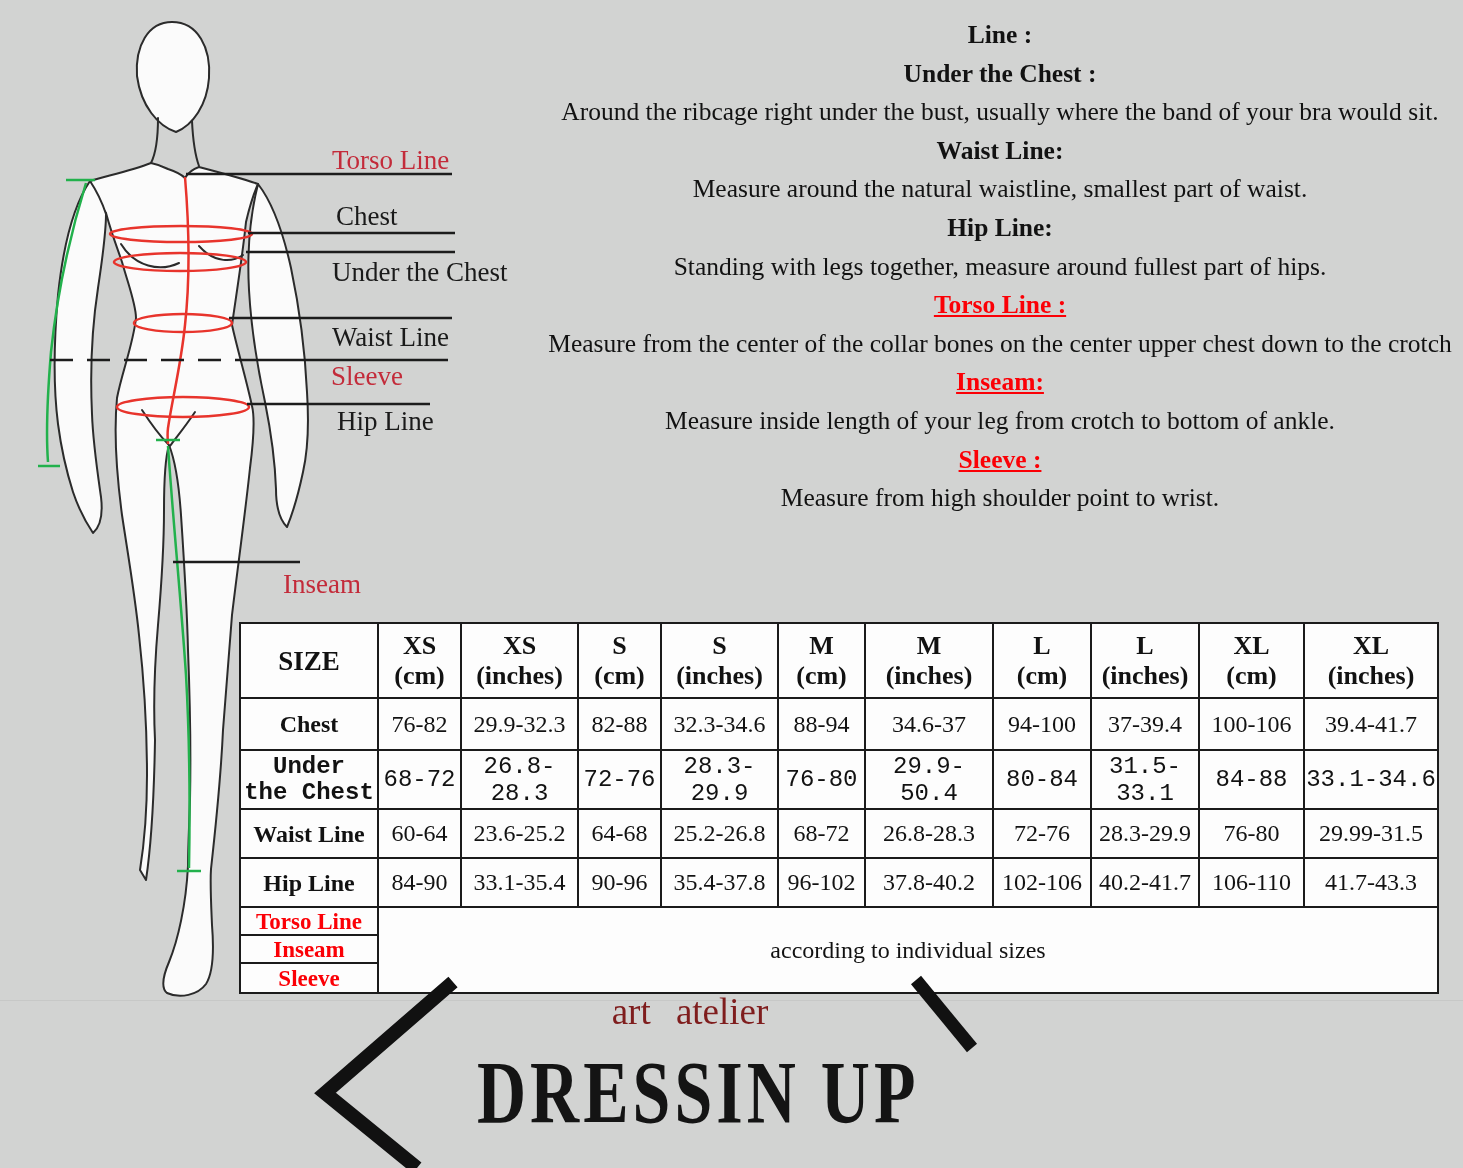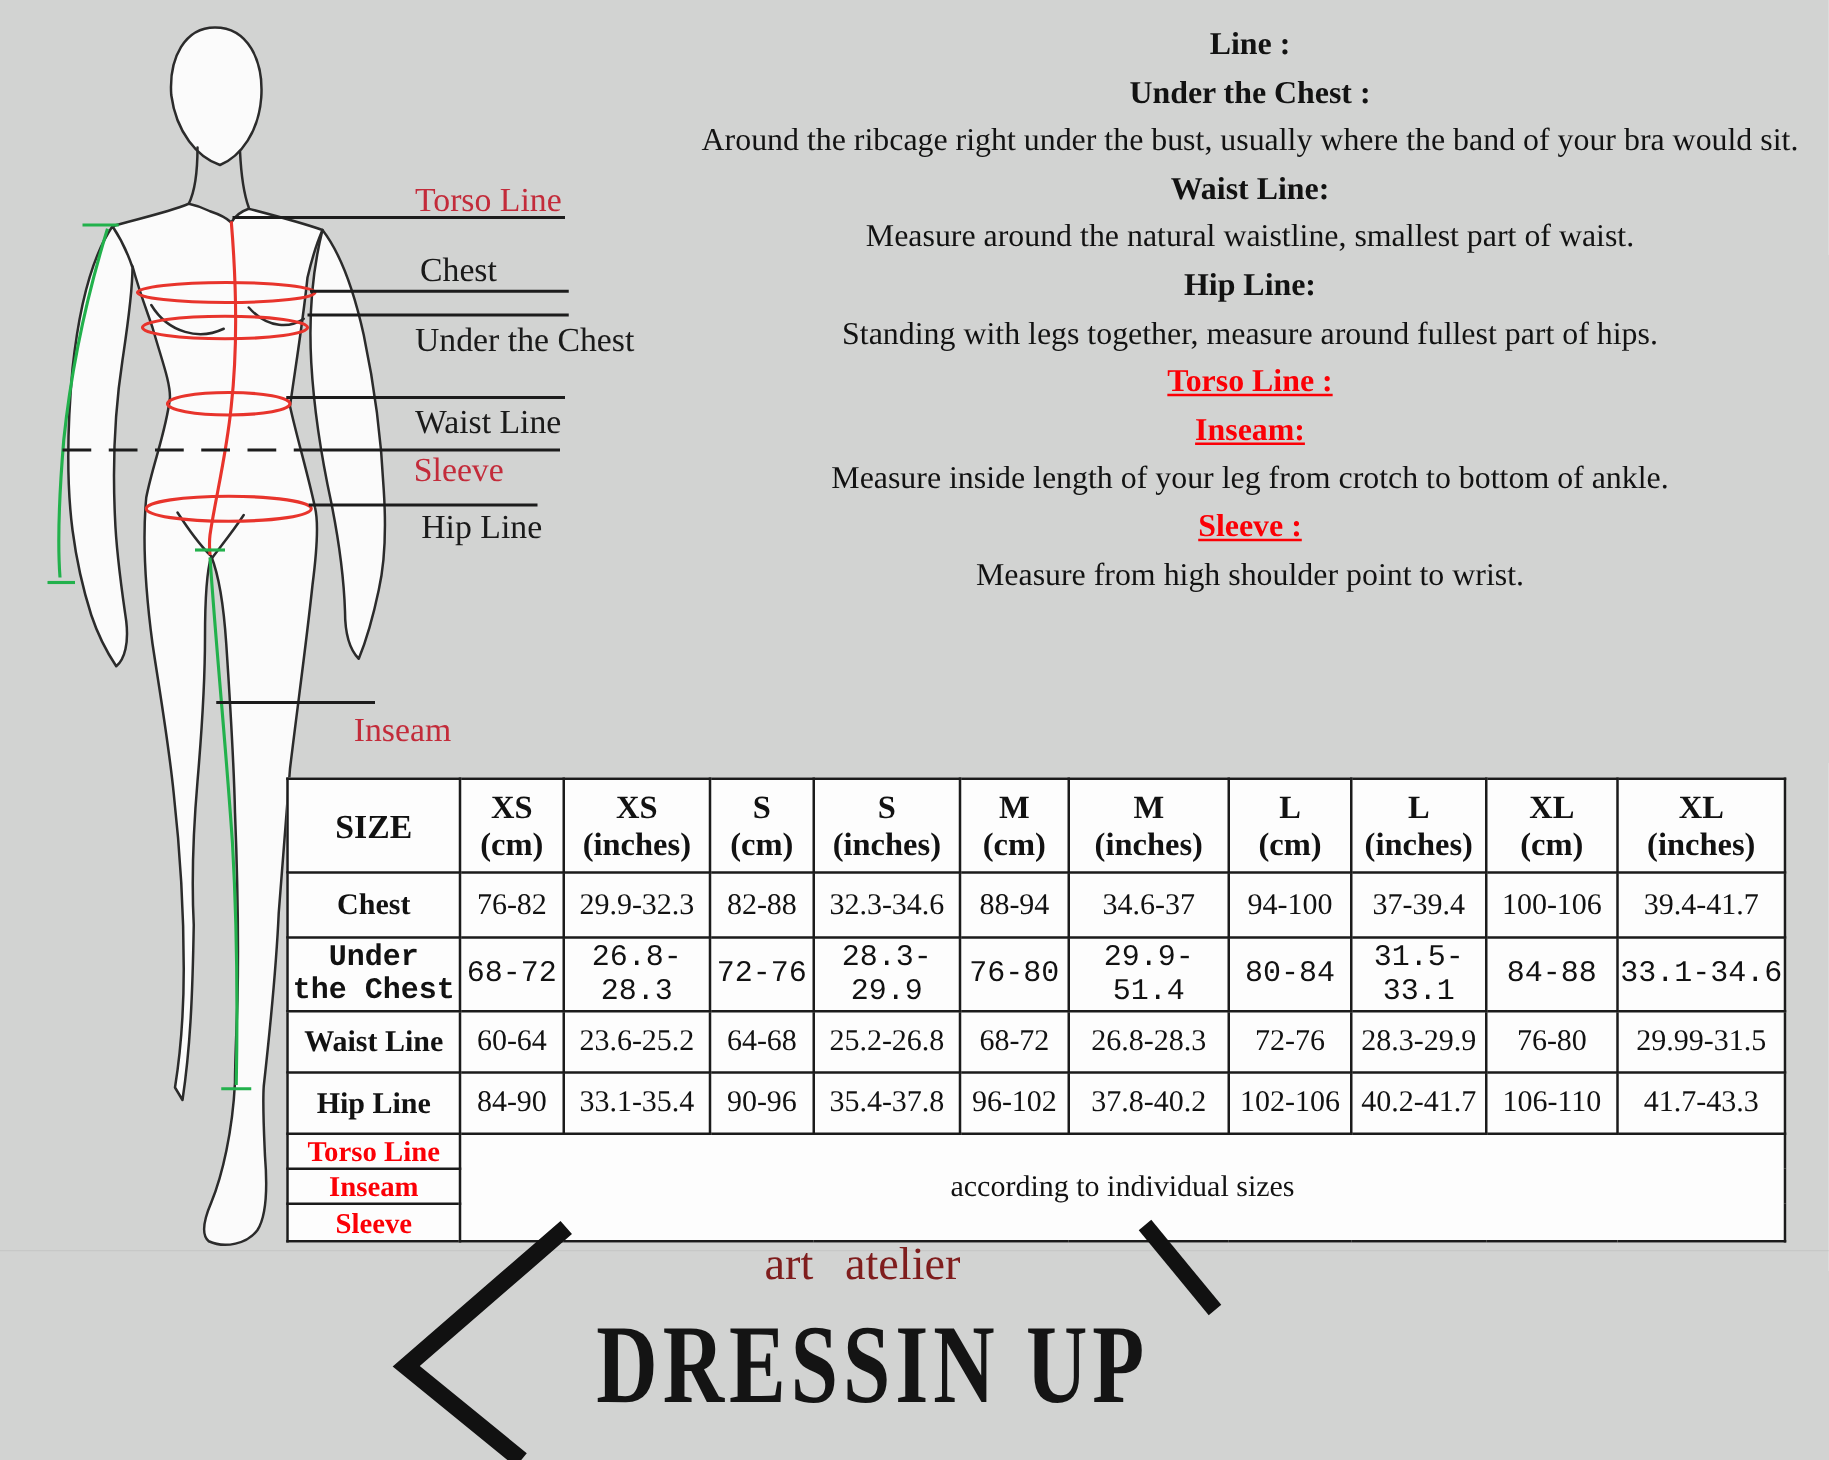--- a/index.html
+++ b/index.html
@@ -17,21 +17,21 @@
   .fig-label.crimson{color:var(--crimson_label,#c32b3a);}
   
   .instructions{
     position:absolute;left:545px;top:16px;width:910px;text-align:center;
   }
   .ins-line{height:38.6px;font-size:25.5px;line-height:38.6px;white-space:nowrap;}
   .ins-title,.ins-heading{font-weight:bold;}
   .ins-heading.red{color:var(--bright_red,#fb0006);text-decoration:underline;}
   
   .size-table{
-    position:absolute;left:229px;top:622px;width:1198px;
+    position:absolute;left:239px;top:622px;width:1198px;
     border-collapse:collapse;table-layout:fixed;
     background:var(--table_cell_bg,#fdfdfd);
     font-family:"Liberation Serif", serif;
     padding-left:11px;
   }
   .size-table td,.size-table th{
     border:2px solid #1b1b1b;padding:0;vertical-align:middle;
     font-size:24px;text-align:center;background:var(--table_cell_bg,#fdfdfd);
   }
   .tr-head td,.tr-head th{height:73px;font-weight:bold;font-size:26px;line-height:30px;}
@@ -165,20 +165,21 @@
 
   <div class="instructions">
     <div class="ins-line ins-heading">Line :</div>
     <div class="ins-line ins-heading">Under the Chest :</div>
     <div class="ins-line ins-body">Around the ribcage right under the bust, usually where the band of your bra would sit.</div>
     <div class="ins-line ins-heading">Waist Line:</div>
     <div class="ins-line ins-body">Measure around the natural waistline, smallest part of waist.</div>
     <div class="ins-line ins-heading">Hip Line:</div>
     <div class="ins-line ins-body">Standing with legs together, measure around fullest part of hips.</div>
     <div class="ins-line ins-heading red">Torso Line :</div>
+    <div class="ins-line ins-body">Measure from the center of the collar bones on the center upper chest down to the crotch</div>
     <div class="ins-line ins-heading red">Inseam:</div>
     <div class="ins-line ins-body">Measure inside length of your leg from crotch to bottom of ankle.</div>
     <div class="ins-line ins-heading red">Sleeve :</div>
     <div class="ins-line ins-body">Measure from high shoulder point to wrist.</div>
   </div>
 
   <table class="size-table">
     <colgroup>
       <col style="width:138px">
         <col style="width:83px">
@@ -250,21 +251,21 @@
       <td>39.4-41.7</td>
     </tr>
     <tr class="tr-r2">
       <td class="c-label">Under
 the  Chest</td>
       <td>68-72</td>
       <td>26.8-28.3</td>
       <td>72-76</td>
       <td>28.3-29.9</td>
       <td>76-80</td>
-      <td>29.9-51.4</td>
+      <td>29.9-50.4</td>
       <td>80-84</td>
       <td>31.5-33.1</td>
       <td>84-88</td>
       <td>33.1-34.6</td>
     </tr>
     <tr class="tr-r3">
       <td class="c-label">Waist Line</td>
       <td>60-64</td>
       <td>23.6-25.2</td>
       <td>64-68</td>

